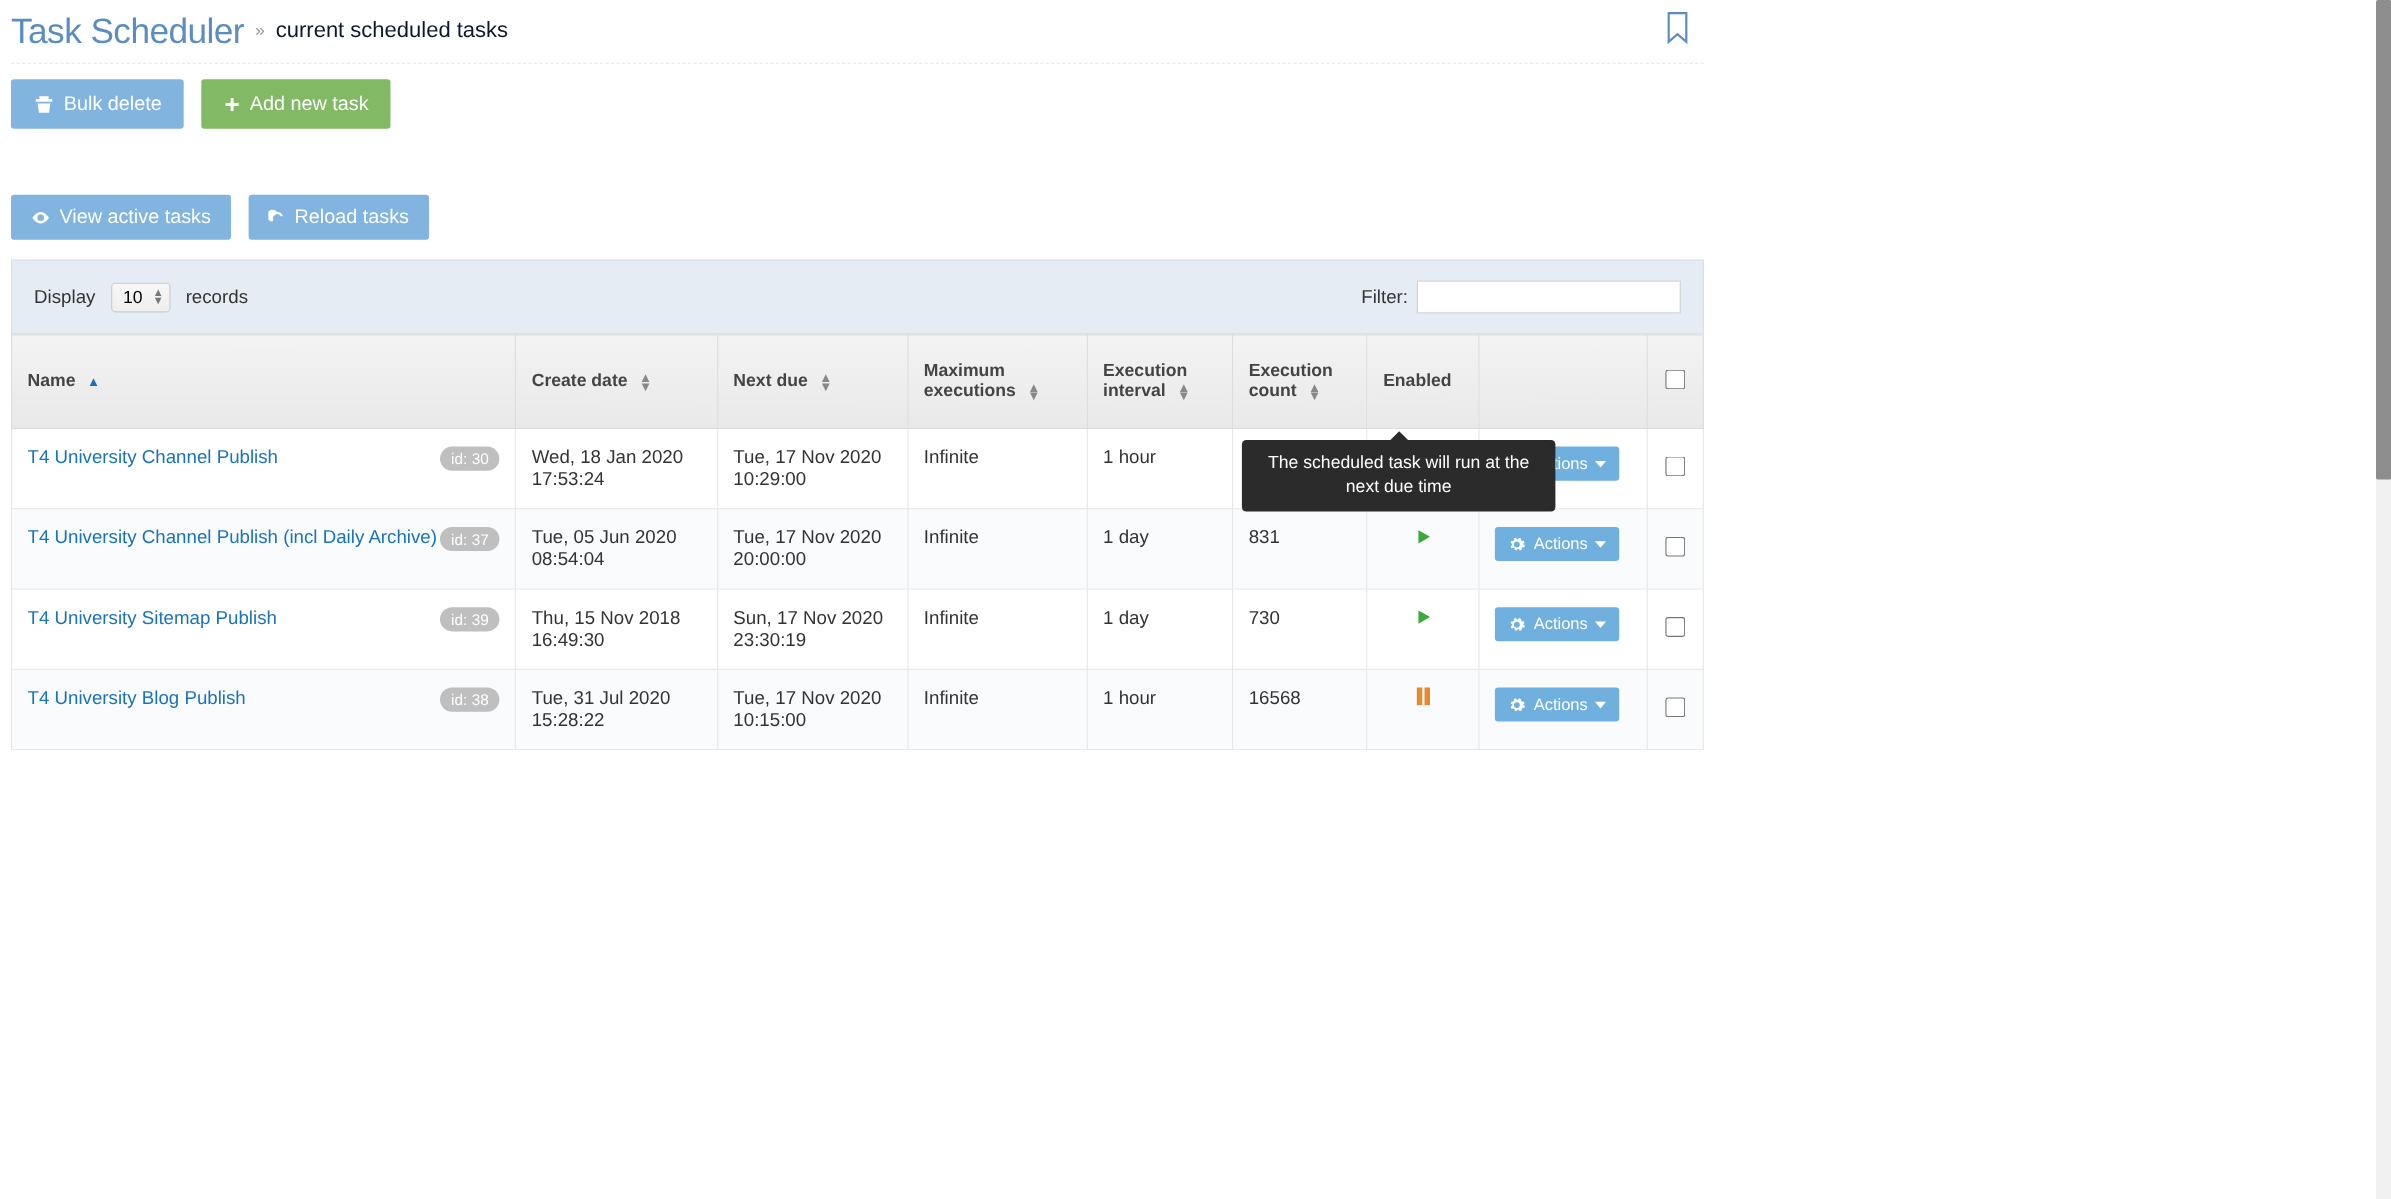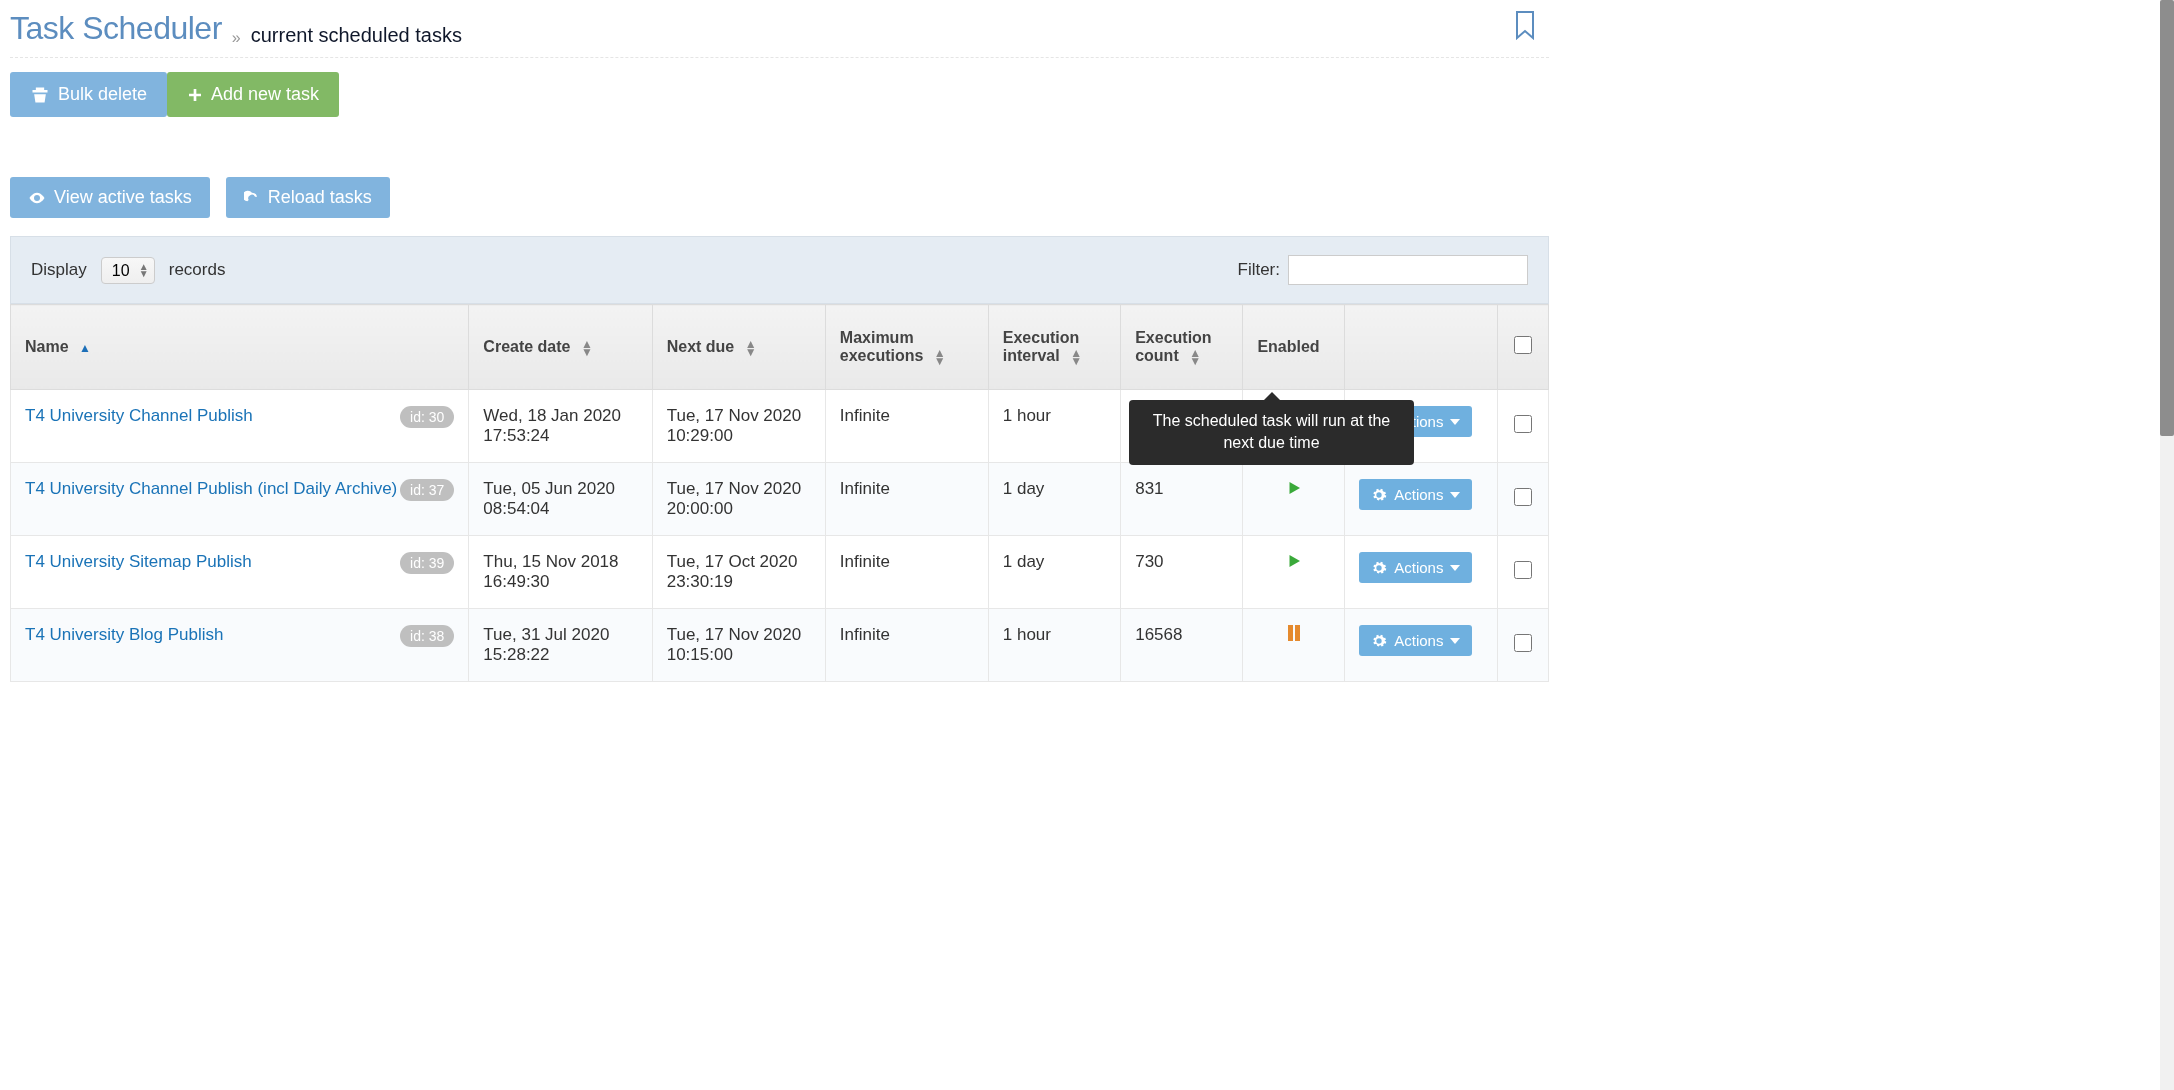--- a/index.html
+++ b/index.html
@@ -1,20 +1,20 @@
 <!DOCTYPE html>
 <html><head>
   <meta charset="utf-8">
   <style>
     * { box-sizing: border-box; margin: 0; padding: 0; }
     body { font-family: "Helvetica Neue", Helvetica, Arial, sans-serif; color: #333; background: #fff; font-size: 14px; }
 
     .page { max-width: 1559px; padding: 0 10px; position: relative; }
 
-    .header { display: flex; align-items: flex-end; gap: 10px; padding: 10px 0 6px 0; position: relative; }
+    .header { display: flex; align-items: center; gap: 10px; padding: 10px 0 6px 0; position: relative; }
     .title { font-size: 32px; color: #5C8DBF; font-weight: 300; letter-spacing: -0.5px; }
     .breadcrumb-arrows { color: #999; font-size: 16px; }
     .breadcrumb-text { color: #0f172a; font-size: 20px; font-weight: 300; }
 
     .bookmark-area { position: absolute; right: 12px; top: 10px; }
 
     hr.sep { border: none; border-top: 1px dashed #e5e5e5; margin: 4px 0 14px 0; }
 
     .topbar { display: flex; justify-content: space-between; align-items: flex-start; margin-bottom: 60px; }
     .description { color: #333; font-size: 18px; padding-top: 6px; }
@@ -95,21 +95,21 @@
     <div class="bookmark-area">
       <svg class="bm" viewBox="0 0 24 30">
           <path d="M4 2 H20 V28 L12 21 L4 28 Z"></path>
         </svg>
     </div>
   </div>
 
   <hr class="sep">
 
   <div class="topbar">
-    <div style="display:flex; gap:0;">
+    <div style="display:flex; gap:16px;">
       <button class="btn btn-blue">
         <svg class="bulk" viewBox="0 0 24 24">
             <path d="M3 6h4V3h10v3h4v3H3V6zm2 5h14l-1.5 10H6.5L5 11z"></path>
           </svg>
         <span>Bulk delete</span>
       </button>
       <button class="btn btn-green">
         <svg class="plus" viewBox="0 0 24 24">
             <path d="M10 3h4v7h7v4h-7v7h-4v-7H3v-4h7z"></path>
           </svg>
@@ -249,21 +249,21 @@
               <td style="text-align:center; vertical-align:middle;"><input type="checkbox" class="cbx" style=""></td>
             </tr>
             <tr>
               <td>
                 <div class="name-cell">
                   <span class="name-link">T4 University Sitemap Publish</span>
                   <span class="id-badge">id: 39</span>
                 </div>
               </td>
               <td>Thu, 15 Nov 2018 16:49:30</td>
-              <td>Tue, 17 Oct 2020 23:30:19</td>
+              <td>Sun, 17 Nov 2020 23:30:19</td>
               <td>Infinite</td>
               <td>1 day</td>
               <td>730</td>
               <td class="enabled-cell"><span class="play-icon"><svg width="18" height="18" viewBox="0 0 24 24" fill="#3aa93a">
                     <path d="M6 4l14 8-14 8z"></path>
                   </svg></span></td>
               <td><button class="actions-btn">
                   <svg class="gear" viewBox="0 0 24 24">
                     <path d="M12 8a4 4 0 100 8 4 4 0 000-8zm9 4l2 1-1 3-2-.5a7 7 0 01-1.7 1.7l.5 2-3 1-1-2h-2l-1 2-3-1 .5-2A7 7 0 016.6 16.5L4.6 17l-1-3 2-1v-2l-2-1 1-3 2 .5A7 7 0 018.3 5.8L7.8 3.8l3-1 1 2h2l1-2 3 1-.5 2A7 7 0 0119.4 7.5l2-.5 1 3-2 1z"></path>
                   </svg>

